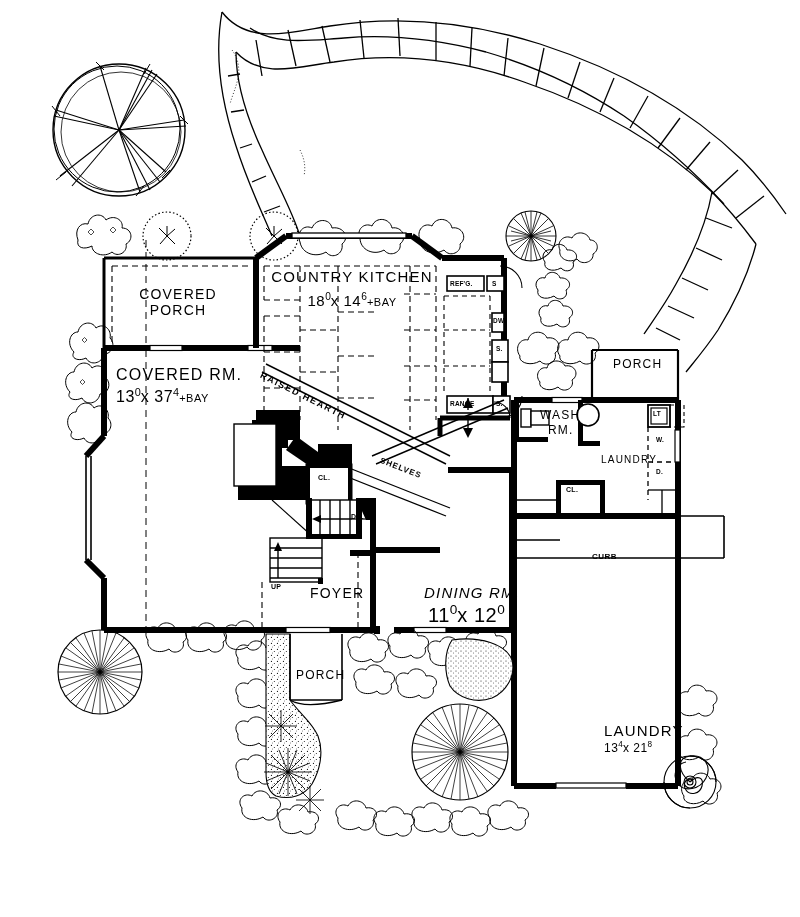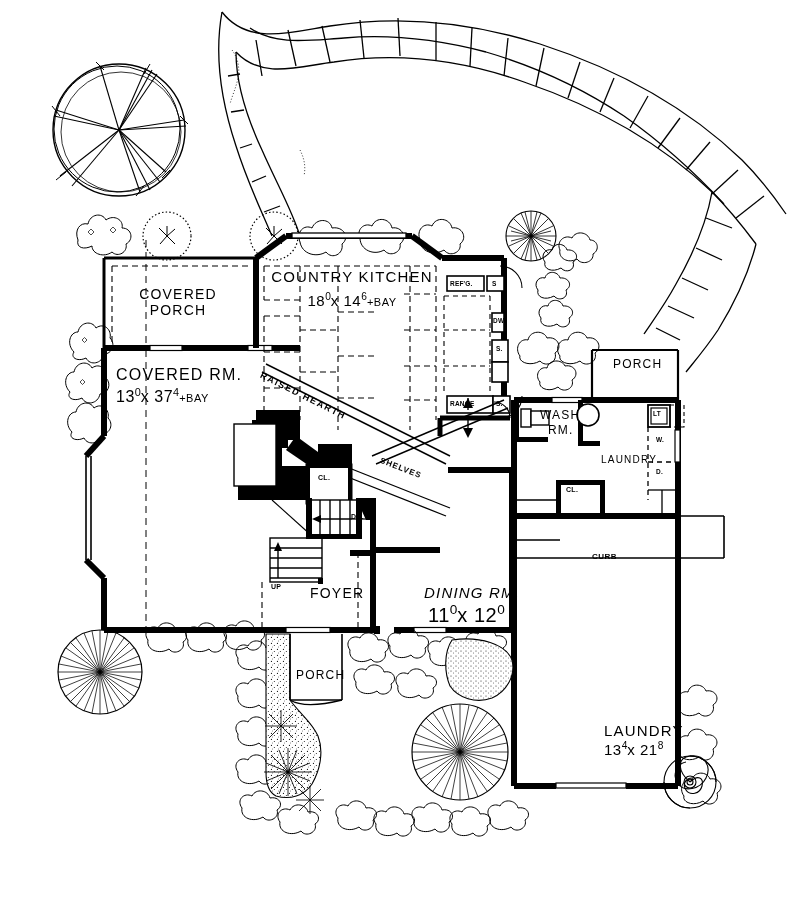--- a/index.html
+++ b/index.html
@@ -775,21 +775,21 @@
 <div class="lbl rm-name ctr" style="left:352px;top:268px;font-size:15px;">COUNTRY  KITCHEN</div>
 <div class="lbl rm-dim ctr" style="left:352px;top:291px;font-size:15px;"><span>18</span><sup>0</sup><span>x </span><span>14</span><sup>6</sup><span style="font-size:11px;">+BAY</span></div>
 
 <div class="lbl rm-name" style="left:116px;top:366px;font-size:16px;">COVERED RM.</div>
 <div class="lbl rm-dim" style="left:116px;top:386px;font-size:16px;"><span>13</span><sup>0</sup><span>x </span><span>37</span><sup>4</sup><span style="font-size:11px;">+BAY</span></div>
 
 <div class="lbl rm-name" style="left:424px;top:584px;font-size:15px;font-style:italic;">DINING RM.</div>
 <div class="lbl rm-dim" style="left:428px;top:602px;font-size:20px;"><span>11</span><sup>0</sup><span>x </span><span>12</span><sup>0</sup></div>
 
 <div class="lbl rm-name" style="left:604px;top:722px;font-size:15px;">LAUNDRY</div>
-<div class="lbl rm-dim" style="left:604px;top:740px;font-size:15px;"><span>13</span><sup>4</sup><span>x </span><span>21</span><sup>8</sup></div>
+<div class="lbl rm-dim" style="left:604px;top:740px;font-size:12px;"><span>13</span><sup>4</sup><span>x </span><span>21</span><sup>8</sup></div>
 
 <div class="lbl rm-name" style="left:310px;top:585px;font-size:14px;">FOYER</div>
 
 <div class="lbl rm-name" style="left:601px;top:454px;font-size:10px;">LAUNDRY</div>
 
 <div class="lbl rm-name" style="left:540px;top:408px;font-size:12px;">WASH</div>
 <div class="lbl rm-name" style="left:548px;top:423px;font-size:12px;">RM.</div>
 
 <div class="lbl rm-name" style="left:613px;top:357px;font-size:12px;">PORCH</div>
 <div class="lbl rm-name" style="left:296px;top:668px;font-size:12px;">PORCH</div>

